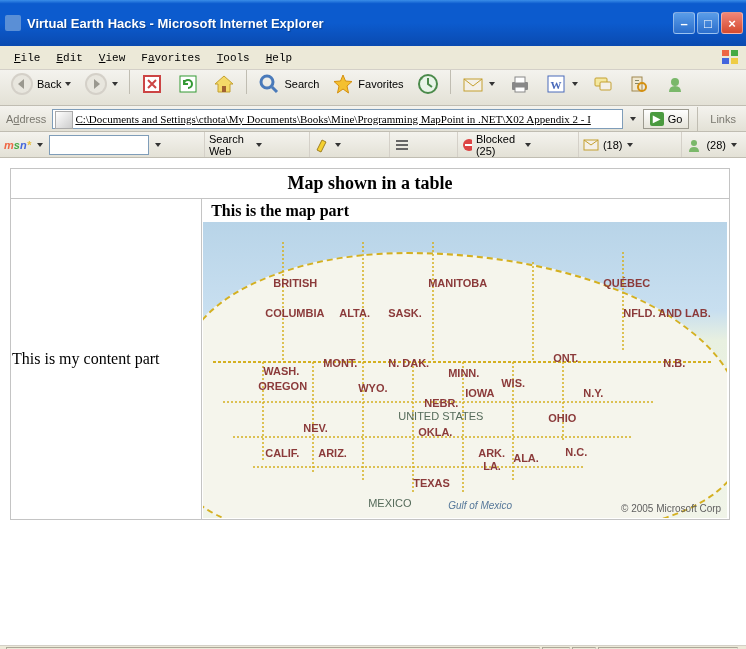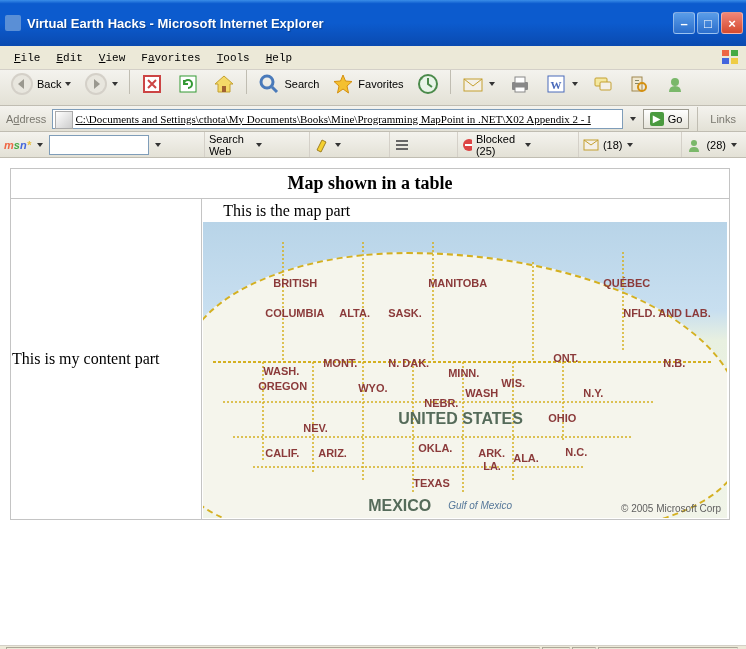--- a/index.html
+++ b/index.html
@@ -30,24 +30,24 @@
 .msn-logo .m { color:#e64; } .msn-logo .s { color:#4a4; } .msn-logo .n { color:#46d; }
 .msn-logo .star { color:#e6c040;}
 .msnbar input { width:100px; height:20px; border:1px solid #7f9db9; background:white;}
 .msnbar .seg { display:flex; align-items:center; gap:4px; padding:0 4px; border-left:1px solid #d4d0c8; height:100%;margin-left:37px;}
 .content { background: white; height: 487px; padding:10px; overflow:auto;}
 .maptable { border:1px solid #c4c4c4; width:720px; border-collapse:collapse;}
 .maptable th { border:1px solid #c4c4c4; padding:4px; font-family:"Times New Roman",serif; font-size:18px; font-weight:bold; text-align:center;}
 .maptable td { border:1px solid #c4c4c4; vertical-align:top; font-family:"Times New Roman",serif; font-size:16px; padding:1px;}
 .maptable td.left { width:224px; vertical-align:middle;}
 .maptable td.right { width:528px;}
-.mapcell-label { padding:2px 20px;}
+.mapcell-label { padding:2px 8px;font-weight:bold;}
 .map { width:524px; height:296px; background:linear-gradient(to bottom,#b8d4e8 0%,#c8dff0 30%,#e8f0e0 40%,#f0f4e8 100%); position:relative; overflow:hidden;}
 .map .land { position:absolute; background:#f5f5ec; border:2px dashed #d4b020;}
-.map .country-label { position:absolute; font-family:Arial,sans-serif; font-weight:bold; color:#556b5a; font-size:16px; white-space:nowrap;}
+.map .country-label { position:absolute; font-family:Arial,sans-serif; font-weight:normal; color:#556b5a; font-size:11px; white-space:nowrap;}
 .map .state-label { position:absolute; font-family:Arial,sans-serif; font-weight:bold; color:#8b3a3a; font-size:11px; white-space:nowrap;}
 .map .copyright { position:absolute; right:6px; bottom:4px; font-family:Arial; font-size:10px; color:#606060;}
 .map .water-label { position:absolute; font-family:Arial; font-style:italic; color:#557799; font-size:10px;}
 .statusbar { height:20px; background:#ece9d8; border-top:1px solid #d4d0c8; display:flex; align-items:center; padding:0 6px; font-size:11px;}
 .statusbar .cell { border:1px solid #d4d0c8; border-top-color:#aca899; border-left-color:#aca899; height:18px; display:flex; align-items:center; padding:0 6px; margin-right:2px;}
 .statusbar .cell.flex { flex:1;}
 .sep { width:1px; height:24px; background:#c0bdb2; margin:0 2px;}
 .drop { width:8px; display:flex;align-items:center;justify-content:center;}
 .drop::after { content:""; border-left:3px solid transparent; border-right:3px solid transparent; border-top:4px solid #333;}
 svg { display:block;}
@@ -301,28 +301,28 @@
           <div class="state-label" style="left:400px;top:55px">QUÉBEC</div>
           <div class="state-label" style="left:420px;top:85px">NFLD. AND LAB.</div>
           <div class="state-label" style="left:460px;top:135px">N.B.</div>
           <div class="state-label" style="left:60px;top:143px">WASH.</div>
           <div class="state-label" style="left:120px;top:135px">MONT.</div>
           <div class="state-label" style="left:185px;top:135px">N. DAK.</div>
           <div class="state-label" style="left:245px;top:145px">MINN.</div>
           <div class="state-label" style="left:55px;top:158px">OREGON</div>
           <div class="state-label" style="left:155px;top:160px">WYO.</div>
           <div class="state-label" style="left:221px;top:175px">NEBR.</div>
-          <div class="state-label" style="left:262px;top:165px">WASH</div>
+          <div class="state-label" style="left:262px;top:165px">IOWA</div>
           <div class="state-label" style="left:298px;top:155px">WIS.</div>
           <div class="state-label" style="left:380px;top:165px">N.Y.</div>
           <div class="state-label" style="left:345px;top:190px">OHIO</div>
           <div class="state-label" style="left:100px;top:200px">NEV.</div>
           <div class="state-label" style="left:62px;top:225px">CALIF.</div>
           <div class="state-label" style="left:115px;top:225px">ARIZ.</div>
-          <div class="state-label" style="left:215px;top:220px">OKLA.</div>
+          <div class="state-label" style="left:215px;top:204px">OKLA.</div>
           <div class="state-label" style="left:275px;top:225px">ARK.</div>
           <div class="state-label" style="left:280px;top:238px">LA.</div>
           <div class="state-label" style="left:310px;top:230px">ALA.</div>
           <div class="state-label" style="left:362px;top:224px">N.C.</div>
           <div class="state-label" style="left:210px;top:255px">TEXAS</div>
           <div class="country-label" style="left:195px;top:188px">UNITED STATES</div>
           <div class="country-label" style="left:165px;top:275px">MEXICO</div>
           <div class="water-label" style="left:245px;top:278px">Gulf of Mexico</div>
           <div class="copyright">© 2005 Microsoft Corp</div>
         </div>

